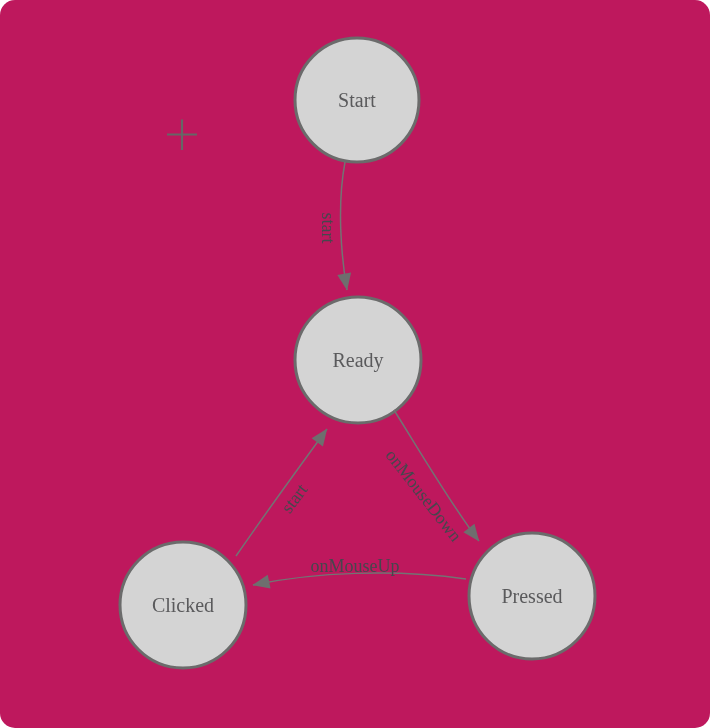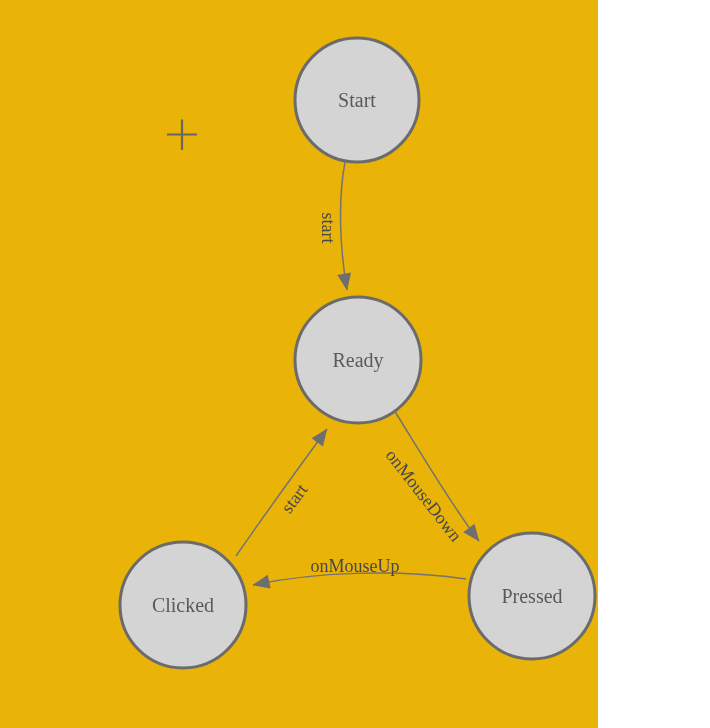--- a/index.html
+++ b/index.html
@@ -6,23 +6,24 @@
     margin: 0;
     padding: 0;
     background: #ffffff;
     width: 710px;
     height: 728px;
     overflow: hidden;
     font-family: "Liberation Serif", "DejaVu Serif", serif;
   }
   .canvas-wrap {
     position: relative;
-    width: 598px;
+    width: 710px;
     height: 728px;
-    background: #eab308;
+    background: #be185d;
+    border-radius: 15px;
   }
   svg { display: block; }
   .state-circle {
     fill: #d4d4d4;
     stroke: #6b6b6b;
     stroke-width: 3;
   }
   .node-label {
     fill: #5a5a5c;
     font-size: 20px;

